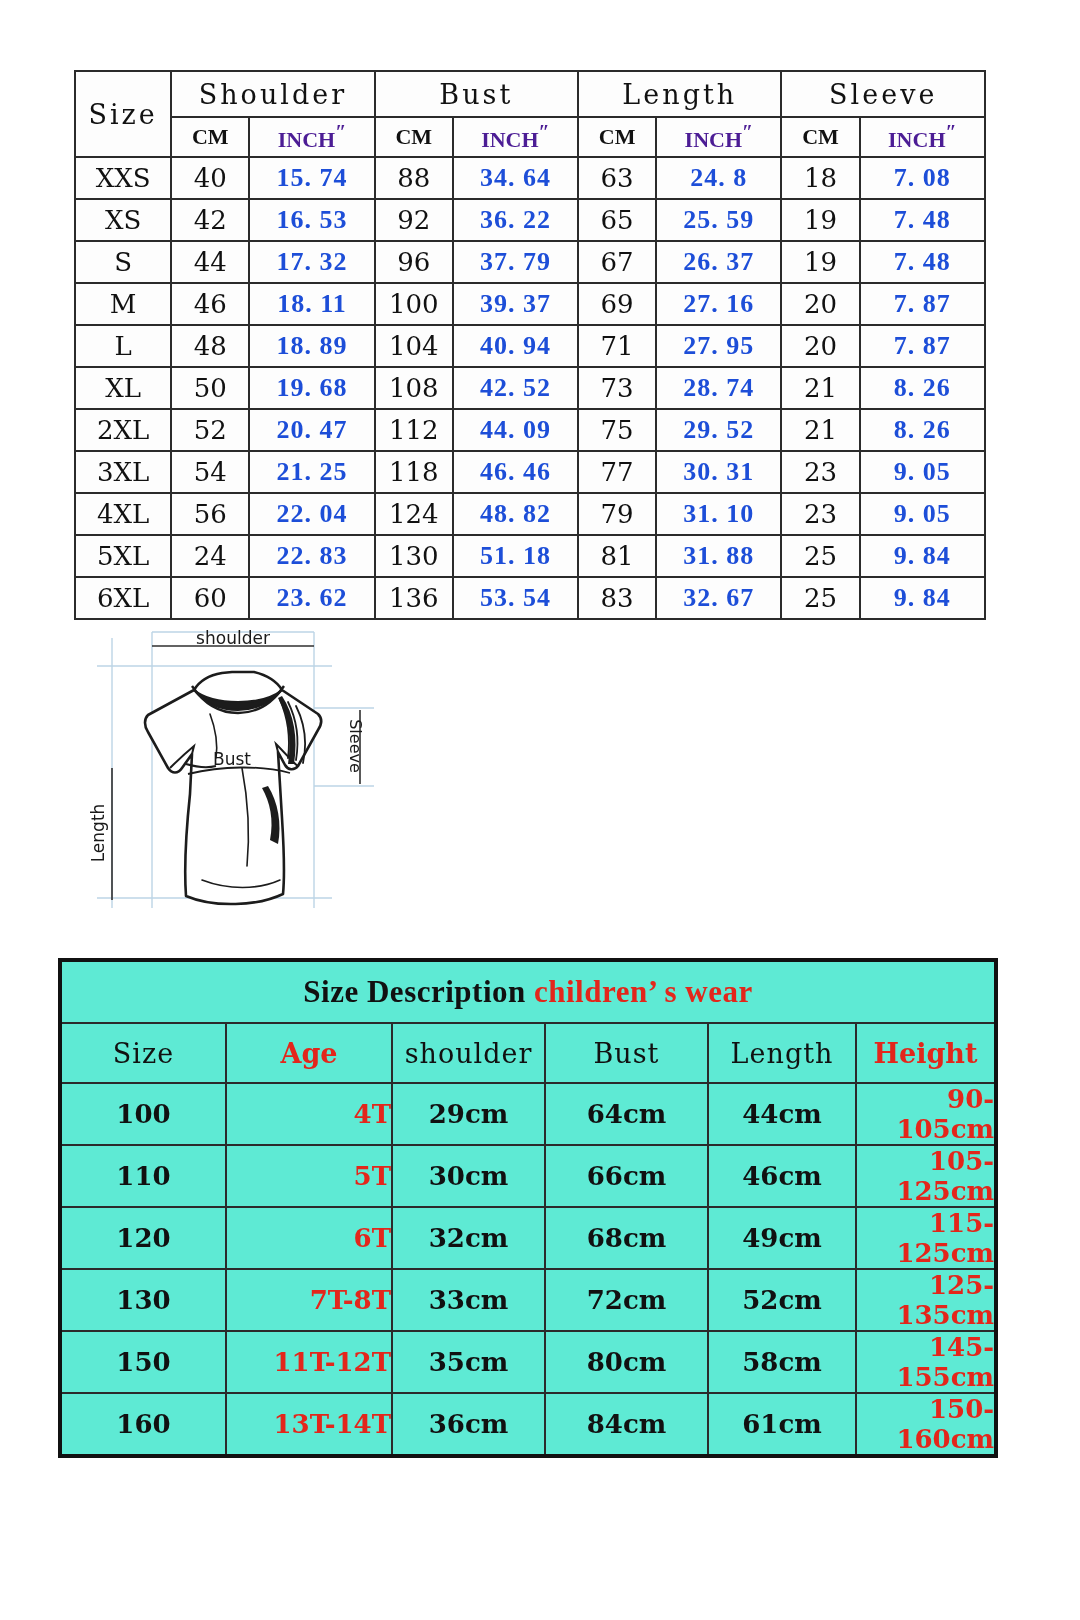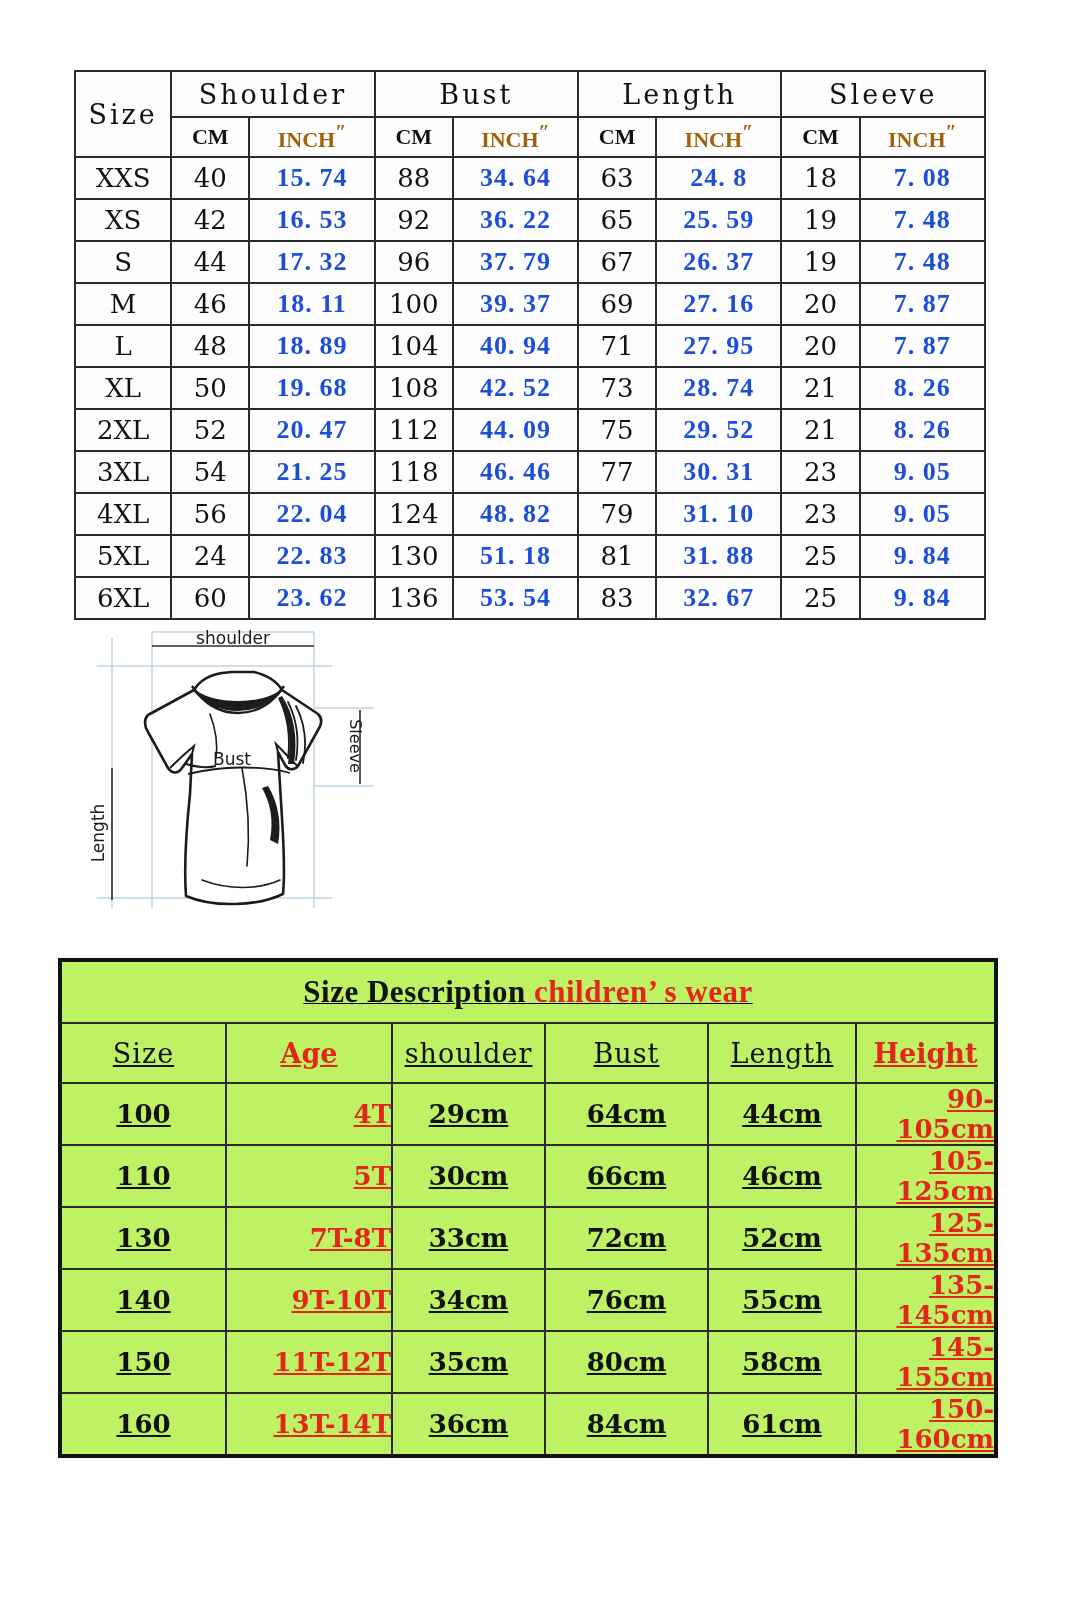--- a/index.html
+++ b/index.html
@@ -44,21 +44,21 @@
     font-family: "DejaVu Serif", serif;
   }
   table.adult .unit {
     height: 38px;
     font-size: 22px;
     font-weight: bold;
     color: #111;
     font-family: "Liberation Serif", serif;
   }
   table.adult .unit.inch {
-    color: #a16207;
+    color: #4c1d95;
   }
   table.adult td.sz {
     height: 40px;
     font-size: 26px;
     color: #111;
     font-family: "DejaVu Serif", serif;
   }
   table.adult td.cm {
     font-size: 26px;
     color: #111;
@@ -114,22 +114,21 @@
     border-collapse: collapse;
     width: 936px;
     table-layout: fixed;
     background: #fdfdfd;
   }
   table.kids td {
     border: 2px solid #2b2b2b;
     text-align: center;
     vertical-align: middle;
     padding: 0;
-    background: #bef264;
-    text-decoration: underline;
+    background: #5eead4;
   }
   table.kids td.title-cell {
     height: 60px;
     border-top: 4px solid #111;
     border-left: 4px solid #111;
     border-right: 4px solid #111;
   }
   .title-black {
     font-family: "Liberation Serif", serif;
     font-weight: bold;
@@ -455,34 +454,34 @@
         </tr>
         <tr>
           <td class="kd edge-l">110</td>
           <td class="kd red">5T</td>
           <td class="kd">30cm</td>
           <td class="kd">66cm</td>
           <td class="kd">46cm</td>
           <td class="kd red edge-r">105-125cm</td>
         </tr>
         <tr>
+          <td class="kd edge-l">120</td>
+          <td class="kd red">6T</td>
+          <td class="kd">32cm</td>
+          <td class="kd">68cm</td>
+          <td class="kd">49cm</td>
+          <td class="kd red edge-r">115-125cm</td>
+        </tr>
+        <tr>
           <td class="kd edge-l">130</td>
           <td class="kd red">7T-8T</td>
           <td class="kd">33cm</td>
           <td class="kd">72cm</td>
           <td class="kd">52cm</td>
           <td class="kd red edge-r">125-135cm</td>
-        </tr>
-        <tr>
-          <td class="kd edge-l">140</td>
-          <td class="kd red">9T-10T</td>
-          <td class="kd">34cm</td>
-          <td class="kd">76cm</td>
-          <td class="kd">55cm</td>
-          <td class="kd red edge-r">135-145cm</td>
         </tr>
         <tr>
           <td class="kd edge-l">150</td>
           <td class="kd red">11T-12T</td>
           <td class="kd">35cm</td>
           <td class="kd">80cm</td>
           <td class="kd">58cm</td>
           <td class="kd red edge-r">145-155cm</td>
         </tr>
         <tr class="lastrow">

